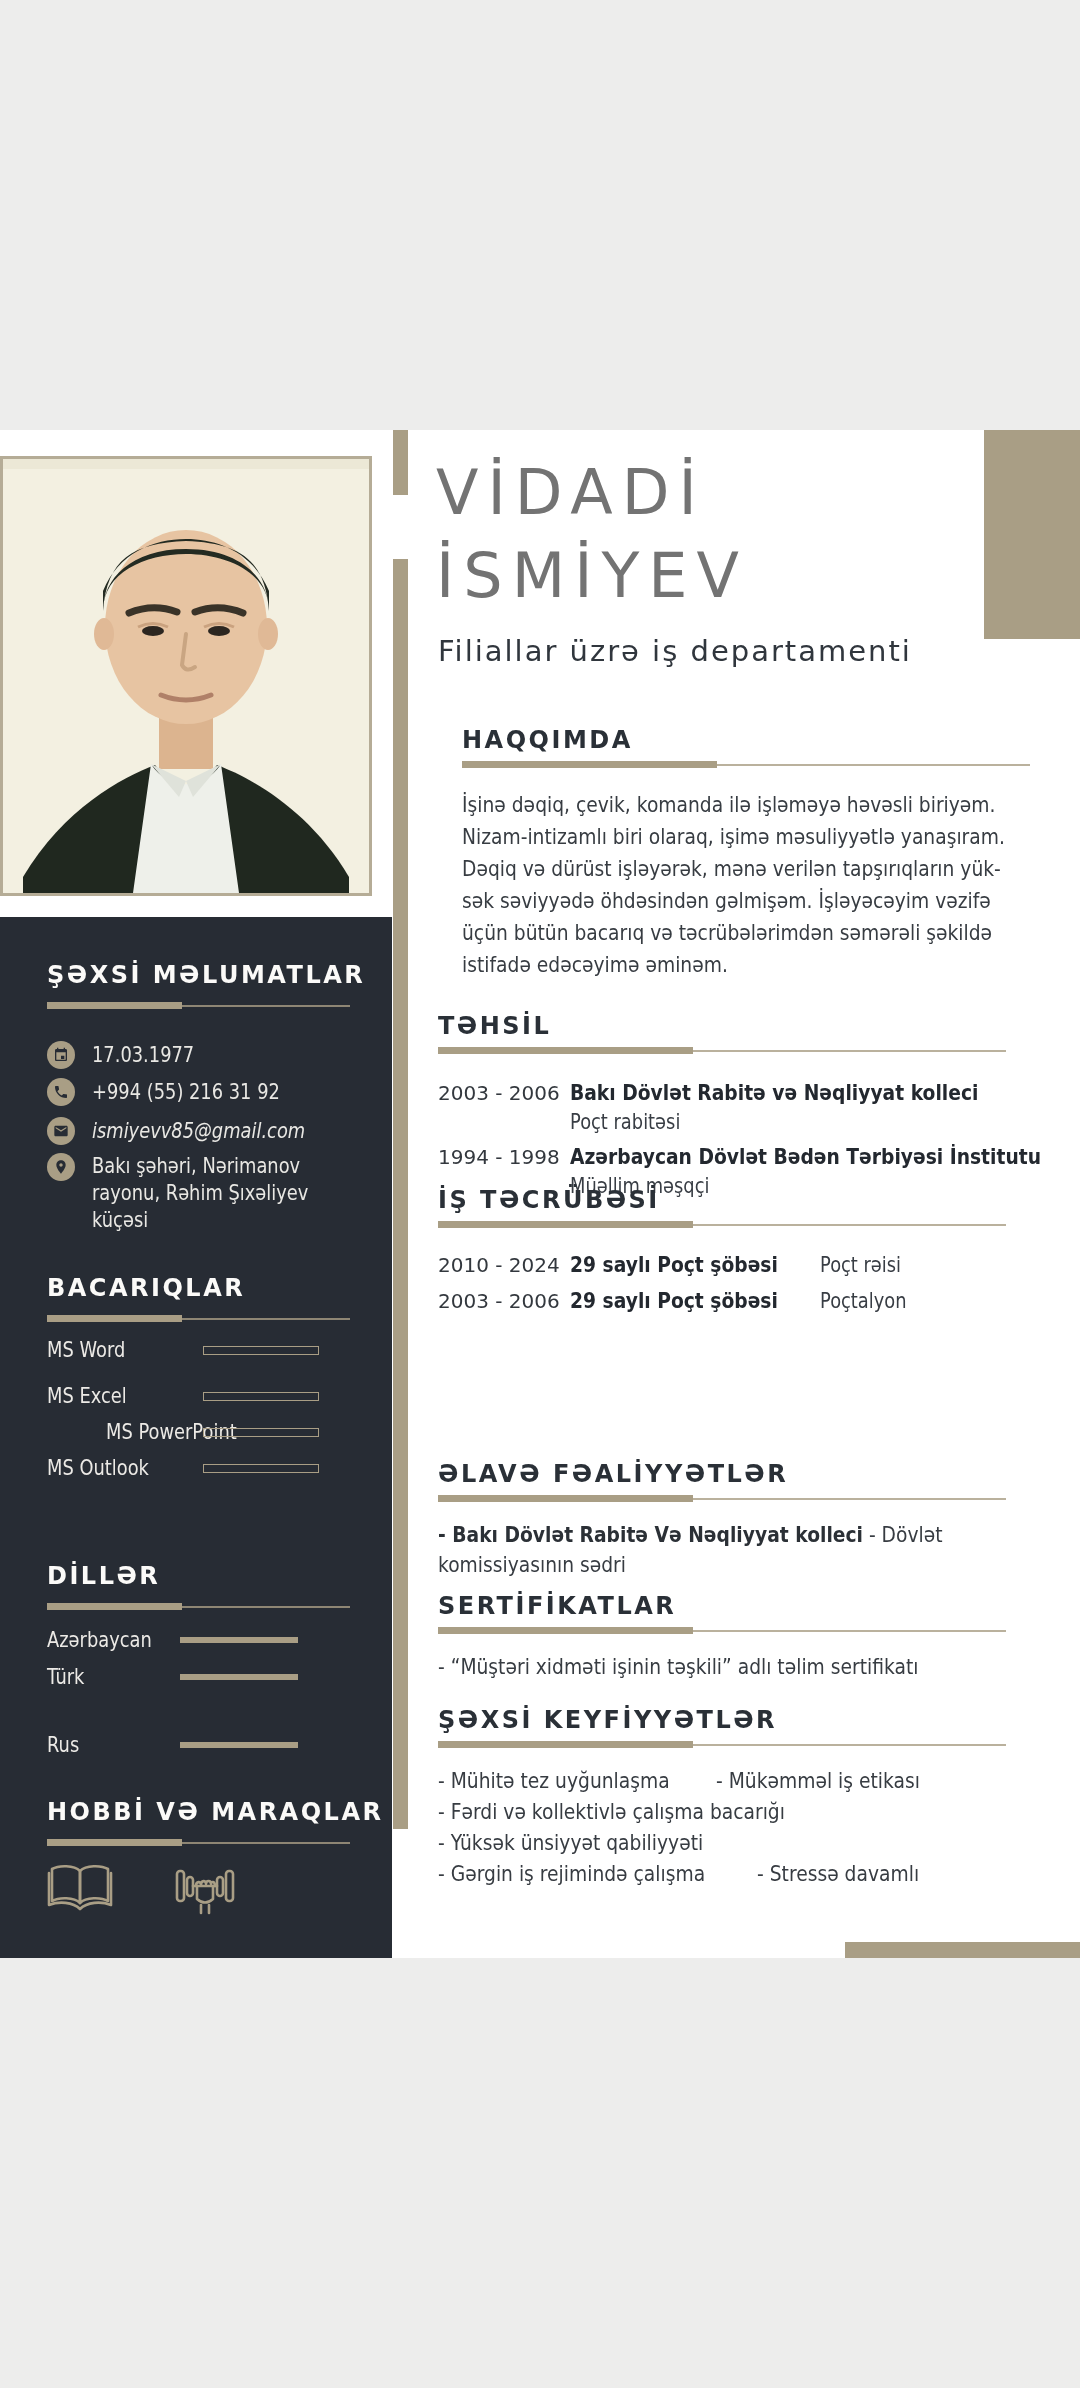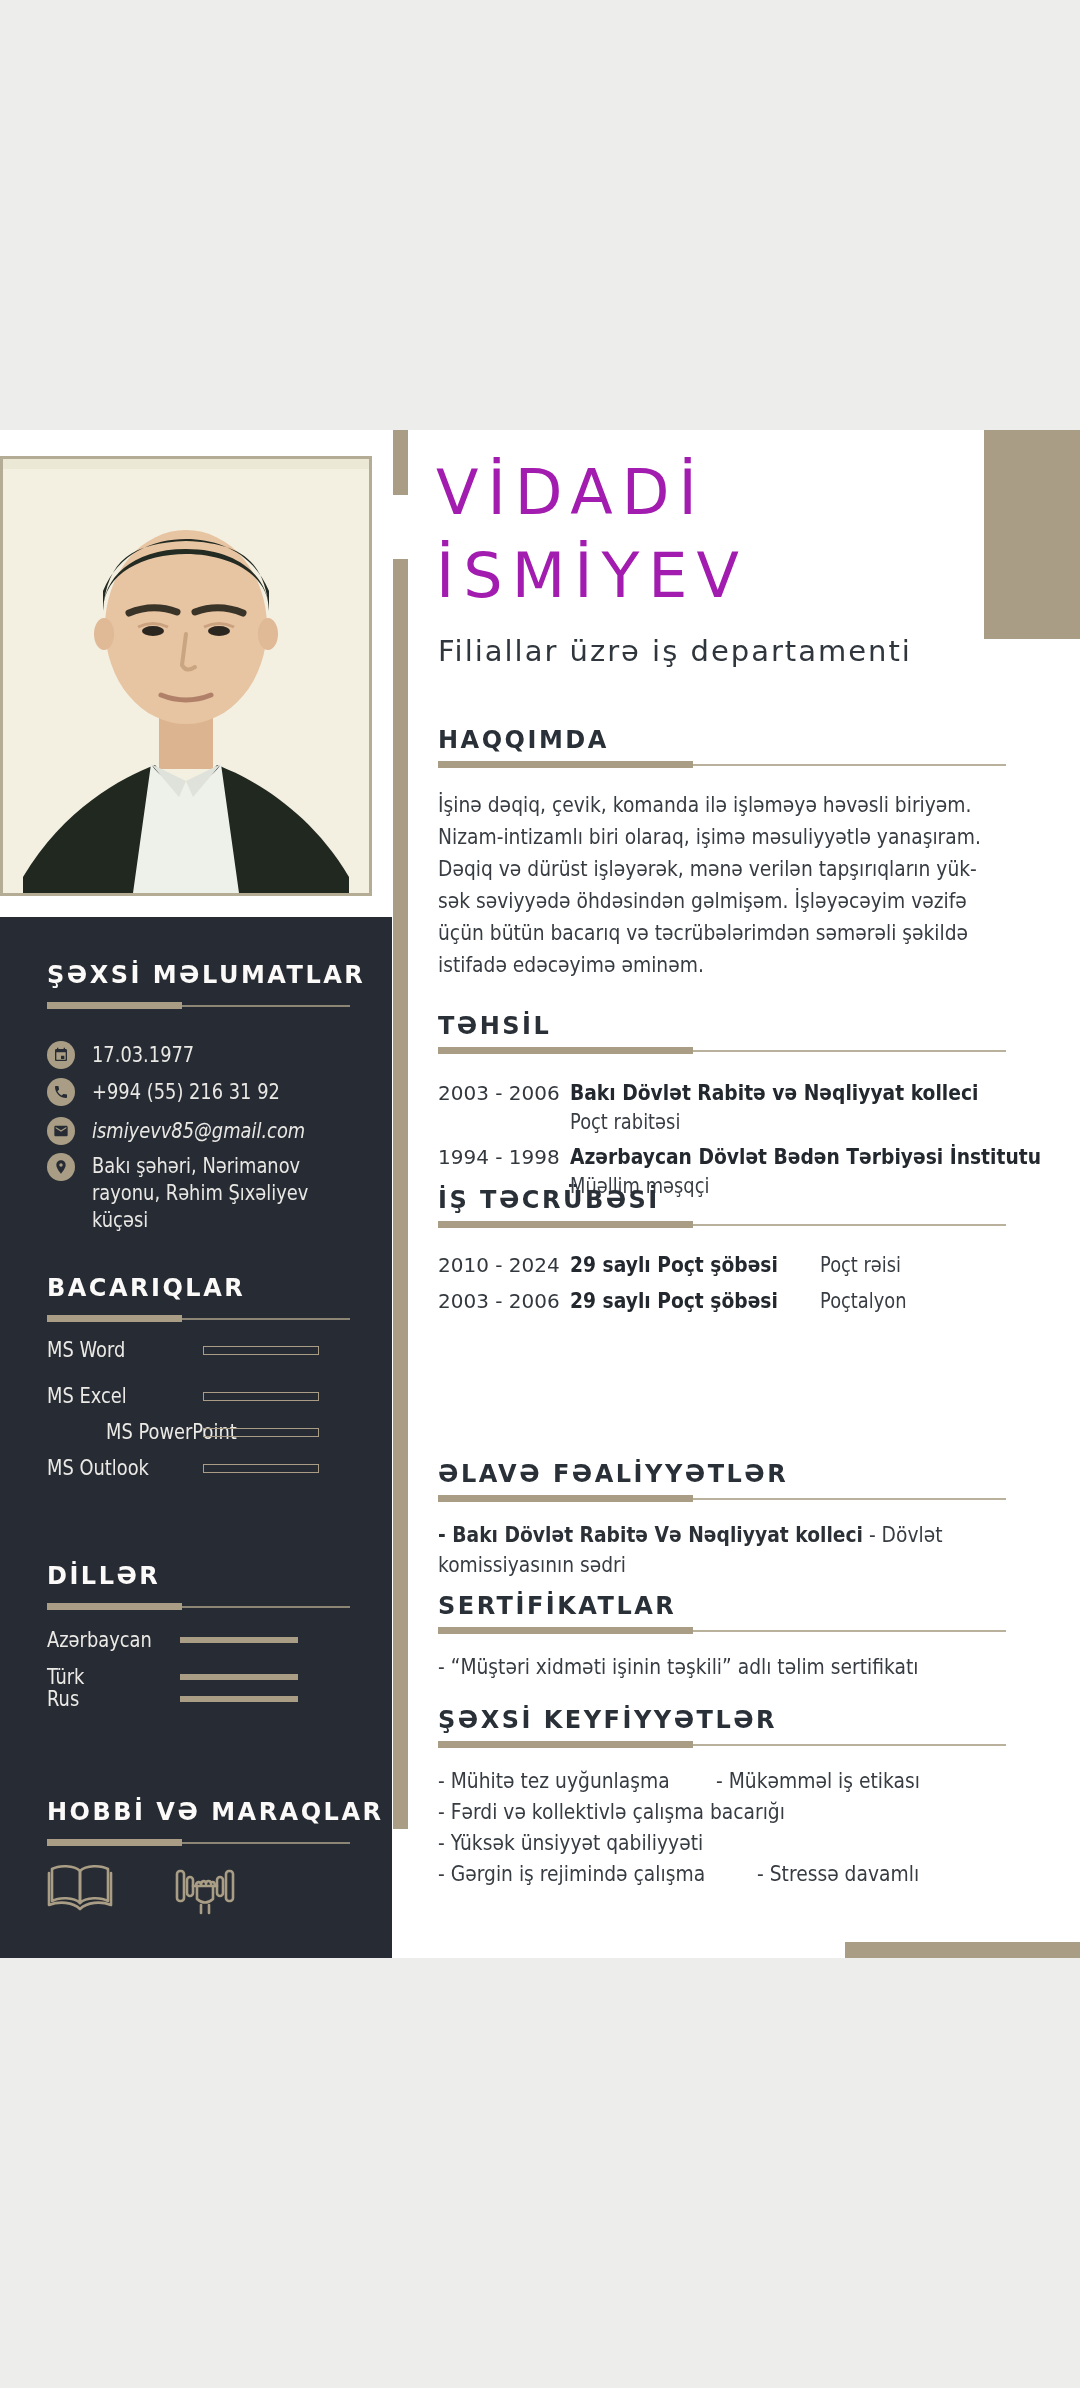--- a/index.html
+++ b/index.html
@@ -33,21 +33,21 @@
   .cond-block{transform:scaleX(.85);transform-origin:0 0;width:118%;}
   .skill-row,.lang-row{position:absolute;left:47px;width:272px;height:30px;}
   .skill-label,.lang-label{font-size:21px;color:#eceae6;line-height:30px;}
   .skill-bar{position:absolute;left:156px;top:11px;width:116px;height:9px;border:1px solid #a99e85;box-sizing:border-box;}
   .skill-fill{height:100%;background:#a99e85;}
   .lang-bar{position:absolute;left:133px;top:12px;width:118px;height:6px;background:#a99e85;}
   .hobby-icons{position:absolute;left:47px;top:944px;display:flex;gap:58px;}
   .hobby-icons svg{stroke:#a99e85;fill:none;stroke-width:2.6;stroke-linecap:round;stroke-linejoin:round;}
 
   
-  .name{position:absolute;left:436px;font-size:62px;letter-spacing:9px;color:#a21caf;line-height:1;white-space:nowrap;}
+  .name{position:absolute;left:436px;font-size:62px;letter-spacing:9px;color:#737373;line-height:1;white-space:nowrap;}
   .name-1{top:462px;}
   .name-2{top:545px;}
   .subtitle{position:absolute;left:438px;top:634px;font-size:29px;letter-spacing:2px;color:#30363d;white-space:nowrap;}
 
   .sec{position:absolute;left:438px;width:570px;}
   .sec-h{font-size:24px;font-weight:bold;letter-spacing:2.5px;color:#2a3037;white-space:nowrap;}
   .m-rule{position:relative;width:568px;height:7px;margin-top:7px;}
   .m-rule .rule-thick{width:255px;}
   .body-line{font-size:22px;line-height:32px;color:#373c42;}
   .q-line{font-size:22px;line-height:31px;color:#373c42;}
@@ -93,21 +93,21 @@
       <path d="M201 168 Q216 161 231 168" stroke="#caa27f" stroke-width="3" fill="none"></path>
       <path d="M183 175 L179 206 Q183 214 192 208" stroke="#c9a582" stroke-width="4" fill="none" stroke-linecap="round"></path>
       <path d="M158 236 Q183 246 208 236" stroke="#b08068" stroke-width="5" fill="none" stroke-linecap="round"></path>
     </svg>
   </div>
 
   <div class="name name-1">VİDADİ</div>
   <div class="name name-2">İSMİYEV</div>
   <div class="subtitle">Filiallar üzrə iş departamenti</div>
 
-  <div class="sec" style="top:726px;">
+  <div class="sec" style="top:726px;margin-left:24px;">
     <div class="sec-h">HAQQIMDA</div>
     <div class="m-rule">
         <div class="rule-thin"></div>
         <div class="rule-thick"></div>
       </div>
     <div style="margin-top:21px;">
       <div class="body-line cond">İşinə dəqiq, çevik, komanda ilə işləməyə həvəsli biriyəm.</div>
       <div class="body-line cond">Nizam-intizamlı biri olaraq, işimə məsuliyyətlə yanaşıram.</div>
       <div class="body-line cond">Dəqiq və dürüst işləyərək, mənə verilən tapşırıqların yük-</div>
       <div class="body-line cond">sək səviyyədə öhdəsindən gəlmişəm. İşləyəcəyim vəzifə</div>
@@ -274,21 +274,21 @@
       </div>
 
     <div class="lang-row" style="top:708px;">
       <span class="lang-label cond">Azərbaycan</span>
       <span class="lang-bar"></span>
     </div>
     <div class="lang-row" style="top:745px;">
       <span class="lang-label cond">Türk</span>
       <span class="lang-bar"></span>
     </div>
-    <div class="lang-row" style="top:767px;">
+    <div class="lang-row" style="top:813px;">
       <span class="lang-label cond">Rus</span>
       <span class="lang-bar"></span>
     </div>
 
     <div class="sb-title" style="top:881px;">HOBBİ VƏ MARAQLAR</div>
     <div class="sb-rule" style="top:922px;">
         <div class="rule-thin"></div>
         <div class="rule-thick"></div>
       </div>
 

